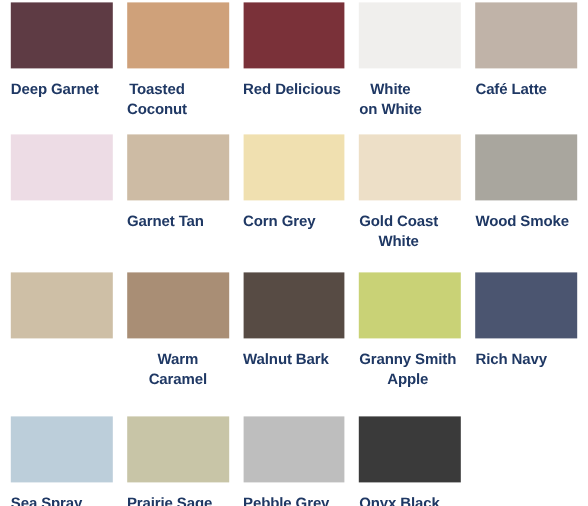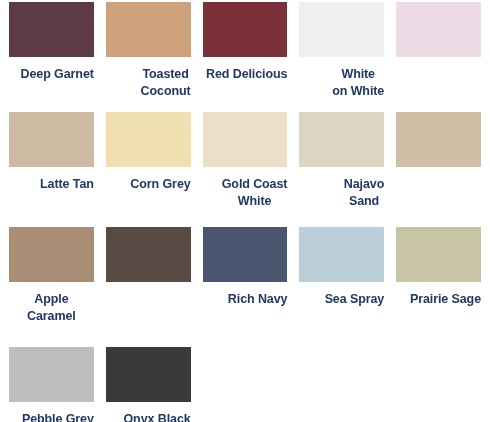--- a/index.html
+++ b/index.html
@@ -20,21 +20,21 @@
     display: grid;
     grid-template-columns: repeat(5, 1fr);
     grid-template-rows: 110px 115px 120px 77px;
     padding: 2px 3px 0 3px;
     column-gap: 0px;
     row-gap: 0px;
   }
   .swatch-cell {
     display: flex;
     flex-direction: column;
-    align-items: flex-end;
+    align-items: flex-start;
     padding: 0 6px;
   }
   .swatch-chip {
     width: 100%;
     height: 55px;
     flex: 0 0 55px;
     border-radius: 0;
   }
   .swatch-label {
     margin-top: 9px;
@@ -62,47 +62,56 @@
     </div>
     <div class="swatch-cell">
       <div class="swatch-chip" style="background-color: rgb(122, 49, 57);"></div>
       <div class="swatch-label">Red Delicious</div>
     </div>
     <div class="swatch-cell">
       <div class="swatch-chip" style="background-color: rgb(240, 239, 237);"></div>
       <div class="swatch-label">White<br>on White</div>
     </div>
     <div class="swatch-cell">
+      <div class="swatch-chip" style="background-color: rgb(192, 179, 168);"></div>
+      <div class="swatch-label">Café Latte</div>
+    </div>
+    <div class="swatch-cell">
       <div class="swatch-chip" style="background-color: rgb(237, 220, 229);"></div>
     </div>
     <div class="swatch-cell">
       <div class="swatch-chip" style="background-color: rgb(205, 187, 164);"></div>
-      <div class="swatch-label">Latte Tan</div>
+      <div class="swatch-label">Garnet Tan</div>
     </div>
     <div class="swatch-cell">
       <div class="swatch-chip" style="background-color: rgb(240, 224, 176);"></div>
       <div class="swatch-label">Corn Grey</div>
     </div>
     <div class="swatch-cell">
       <div class="swatch-chip" style="background-color: rgb(237, 223, 199);"></div>
       <div class="swatch-label">Gold Coast<br>White</div>
     </div>
     <div class="swatch-cell">
-      <div class="swatch-chip" style="background-color: rgb(220, 213, 194);"></div>
-      <div class="swatch-label">Najavo<br>Sand</div>
+      <div class="swatch-chip" style="background-color: rgb(169, 166, 158);"></div>
+      <div class="swatch-label">Wood Smoke</div>
     </div>
     <div class="swatch-cell">
       <div class="swatch-chip" style="background-color: rgb(206, 191, 166);"></div>
     </div>
     <div class="swatch-cell">
       <div class="swatch-chip" style="background-color: rgb(169, 142, 117);"></div>
-      <div class="swatch-label">Apple Caramel</div>
+      <div class="swatch-label">Warm Caramel</div>
     </div>
     <div class="swatch-cell">
       <div class="swatch-chip" style="background-color: rgb(87, 75, 68);"></div>
+      <div class="swatch-label">Walnut Bark</div>
+    </div>
+    <div class="swatch-cell">
+      <div class="swatch-chip" style="background-color: rgb(201, 210, 118);"></div>
+      <div class="swatch-label">Granny Smith<br>Apple</div>
     </div>
     <div class="swatch-cell">
       <div class="swatch-chip" style="background-color: rgb(75, 85, 112);"></div>
       <div class="swatch-label">Rich Navy</div>
     </div>
     <div class="swatch-cell">
       <div class="swatch-chip" style="background-color: rgb(188, 206, 218);"></div>
       <div class="swatch-label">Sea Spray</div>
     </div>
     <div class="swatch-cell">

